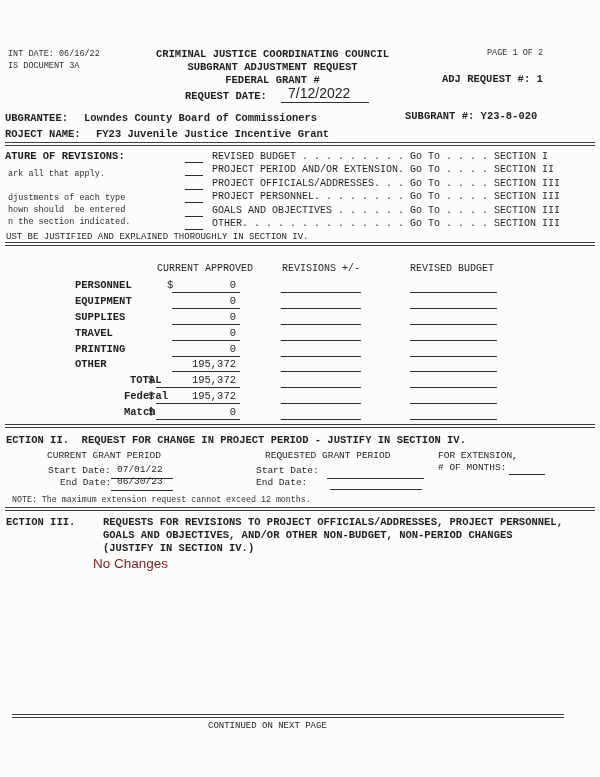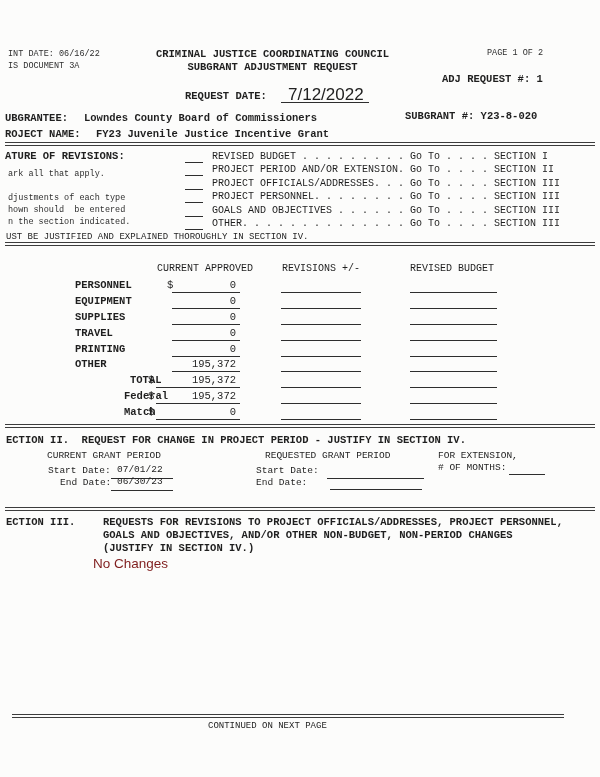--- a/index.html
+++ b/index.html
@@ -23,26 +23,27 @@
 </head>
 <body>
 
 <div class="page">
 
   <div class="t s85" style="left:8px;top:18px">INT DATE: 06/16/22</div>
   <div class="t s85" style="left:8px;top:30px">IS DOCUMENT 3A</div>
 
   <div class="t s105 b ctr" style="left:0;top:16px;width:545px">CRIMINAL JUSTICE COORDINATING COUNCIL</div>
   <div class="t s105 b ctr" style="left:0;top:29px;width:545px">SUBGRANT ADJUSTMENT REQUEST</div>
+  <div class="t s105 b ctr" style="left:0;top:42px;width:545px">FEDERAL GRANT #</div>
 
   <div class="t s85" style="left:487px;top:17px">PAGE 1 OF 2</div>
   <div class="t s105 b" style="left:442px;top:41px">ADJ REQUEST #: 1</div>
 
   <div class="t s105 b" style="left:185px;top:58px">REQUEST DATE:</div>
-  <div class="t sans" style="left:288px;top:53px;font-size:17px;color:#222">7/12/2022</div>
+  <div class="t sans" style="left:288px;top:53px;font-size:14px;color:#222">7/12/2022</div>
   <div class="ln" style="left:281px;top:70px;width:88px;border-top-width:1.5px"></div>
 
   <div class="t s105 b" style="left:5px;top:80px">UBGRANTEE:</div>
   <div class="t s105 b" style="left:84px;top:80px">Lowndes County Board of Commissioners</div>
   <div class="t s105 b" style="left:405px;top:78px">SUBGRANT #: Y23-8-020</div>
   <div class="t s105 b" style="left:5px;top:96px">ROJECT NAME:</div>
   <div class="t s105 b" style="left:96px;top:96px">FY23 Juvenile Justice Incentive Grant</div>
   <div class="dbl" style="left:5px;top:110px;width:590px"></div>
 
   <div class="t s105 b" style="left:5px;top:118px">ATURE OF REVISIONS:</div>
@@ -145,20 +146,21 @@
   <div class="ln" style="left:111px;top:458px;width:62px"></div>
 
   <div class="t s95" style="left:256px;top:434px">Start Date:</div>
   <div class="ln" style="left:327px;top:446px;width:97px"></div>
   <div class="t s95" style="left:256px;top:446px">End Date:</div>
   <div class="ln" style="left:330px;top:457px;width:92px"></div>
 
   <div class="t s95" style="left:438px;top:431px"># OF MONTHS:</div>
   <div class="ln" style="left:509px;top:442px;width:36px"></div>
 
+  <div class="t s8" style="left:12px;top:463px">NOTE: The maximum extension request cannot exceed 12 months.</div>
   <div class="dbl" style="left:5px;top:475px;width:590px"></div>
 
   <div class="t s105 b" style="left:6px;top:484px">ECTION III.</div>
   <div class="t s105 b" style="left:103px;top:484px">REQUESTS FOR REVISIONS TO PROJECT OFFICIALS/ADDRESSES, PROJECT PERSONNEL,</div>
   <div class="t s105 b" style="left:103px;top:497px">GOALS AND OBJECTIVES, AND/OR OTHER NON-BUDGET, NON-PERIOD CHANGES</div>
   <div class="t s105 b" style="left:103px;top:510px">(JUSTIFY IN SECTION IV.)</div>
   <div class="t sans" style="left:93px;top:524px;font-size:13.5px;color:#7f1d1d">No Changes</div>
 
   <div class="dbl" style="left:12px;top:682px;width:552px"></div>
   <div class="t s9" style="left:208px;top:689px">CONTINUED ON NEXT PAGE</div>

